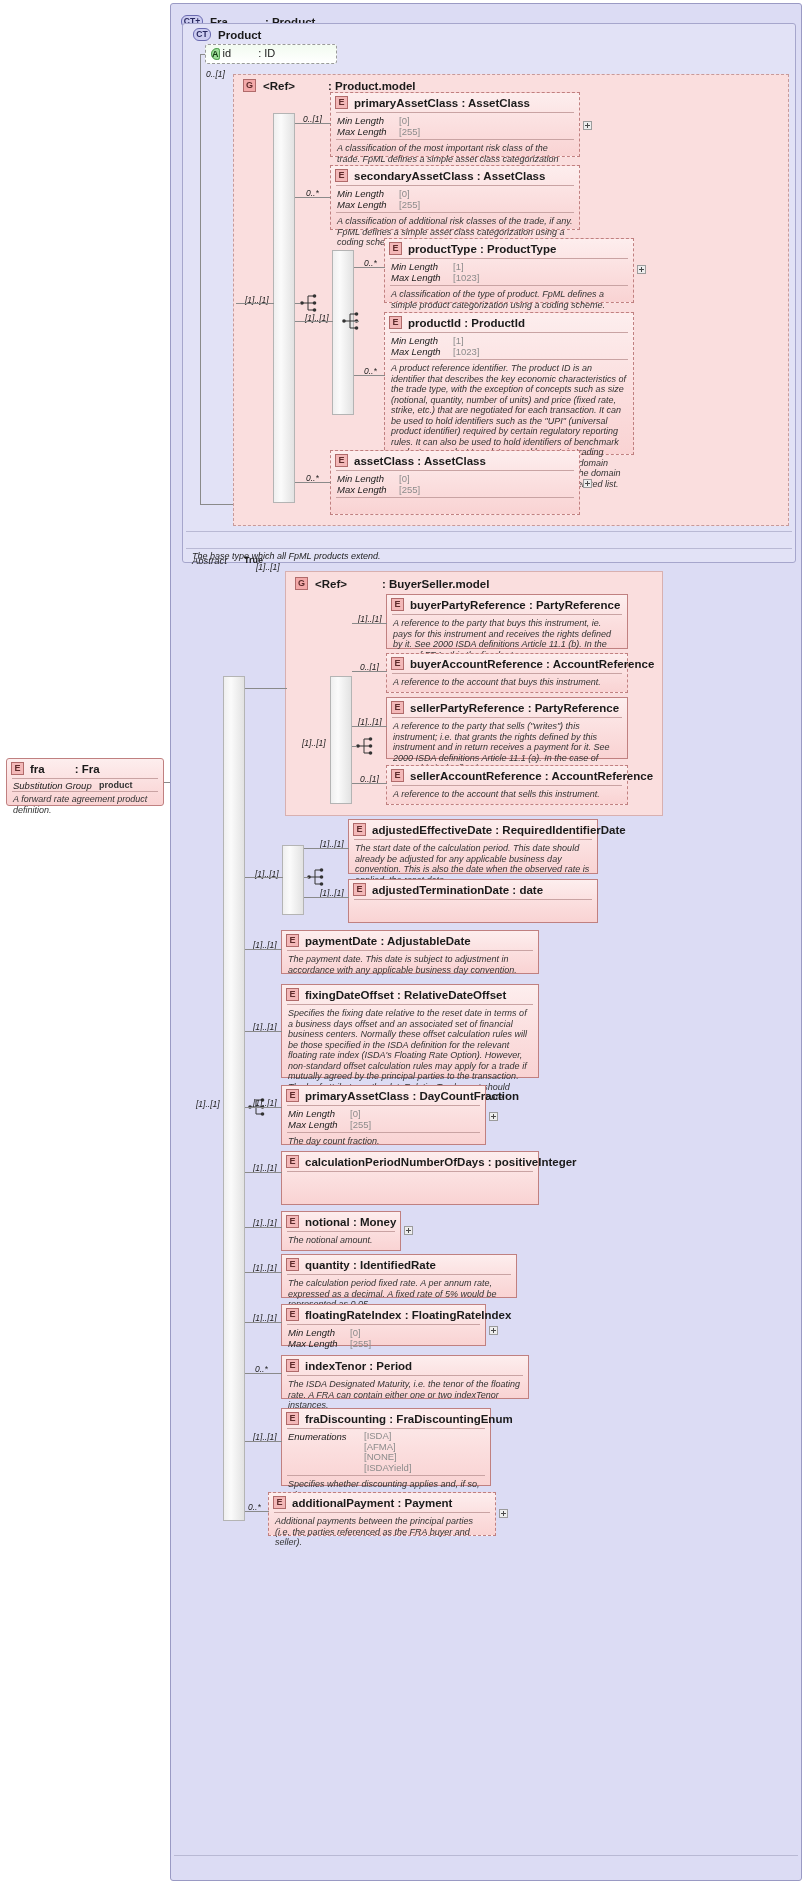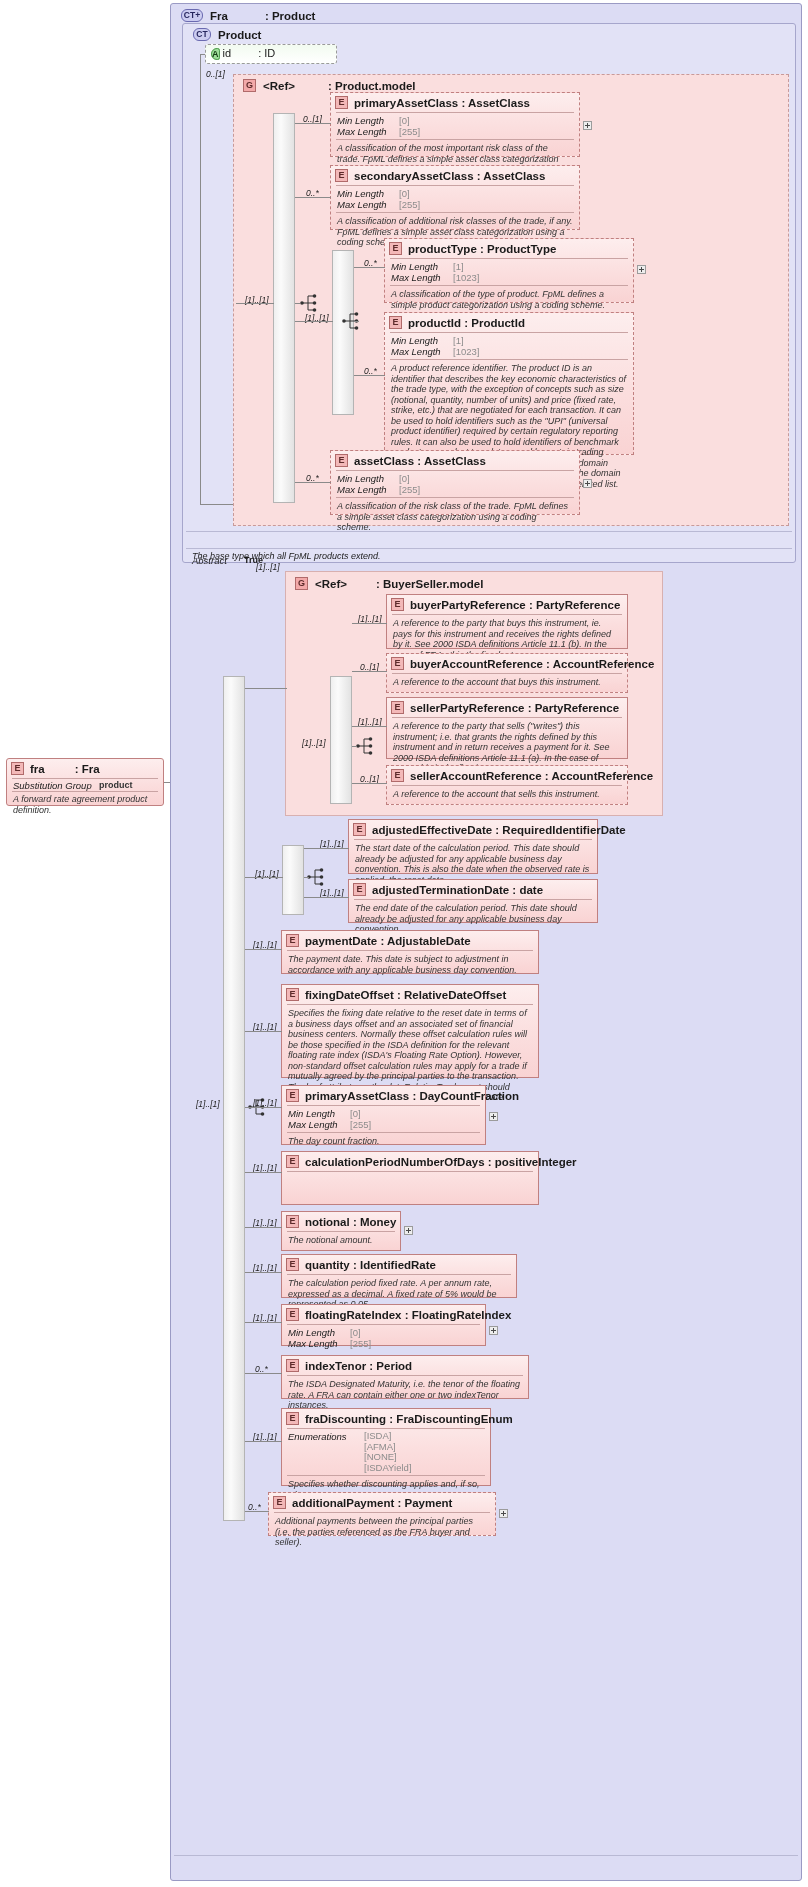--- a/index.html
+++ b/index.html
@@ -96,21 +96,21 @@
     <div class="sep"></div>
     <div class="doc" style="padding-top:2px;">A forward rate agreement product definition.</div>
   </div>
 
   <div class="ln lnh abs" style="left:164px;top:782px;width:24px;"></div>
   <div class="ln lnv abs" style="left:188px;top:305px;height:878px;"></div>
   <div class="ln lnh abs" style="left:188px;top:305px;width:36px;"></div>
   <div class="ln lnh abs" style="left:188px;top:1183px;width:36px;"></div>
 
   <div class="abs ctbox" style="left:170px;top:3px;width:632px;height:1878px;"></div>
-  <div class="abs boxhdr" style="left:176px;top:6px;">
+  <div class="abs boxhdr" style="left:176px;top:12px;">
     <span class="ico ct">CT+</span>
     <span class="bt">Fra</span>
     <span class="bt2" style="margin-left:30px;">: Product</span>
   </div>
 
   <div class="abs ctbox-inner" style="left:182px;top:23px;width:614px;height:540px;"></div>
   <div class="abs boxhdr" style="left:188px;top:25px;">
     <span class="ico ct" style="width:18px;">CT</span>
     <span class="bt">Product</span>
   </div>
@@ -271,21 +271,20 @@
       <div class="row">
           <span class="fname">Min Length</span>
           <span class="fval">[0]</span>
         </div>
       <div class="row">
           <span class="fname">Max Length</span>
           <span class="fval">[255]</span>
         </div>
     </div>
     <div class="sep"></div>
-    <div class="doc">A classification of the risk class of the trade. FpML defines a simple asset class categorization using a coding scheme.</div>
   </div>
   <div class="card" style="left:306px;top:473px;">0..*</div>
   <div class="ln lnh abs" style="left:295px;top:482px;width:36px;"></div>
   <div class="plus" style="left:583px;top:479px;"></div>
 
   <div class="abs hairline" style="left:186px;top:531px;width:606px;"></div>
   <div class="abs footrow" style="left:186px;top:554px;width:300px;">
     <span class="fk">Abstract</span>
     <span class="fv">True</span>
   </div>
@@ -306,21 +305,21 @@
       <circle cx="15.5" cy="18" r="1.8" fill="#333"></circle>
     </svg>
   </div>
   <div class="card" style="left:196px;top:1099px;">[1]..[1]</div>
   <div class="ln lnh abs" style="left:245px;top:1107px;width:5px;"></div>
 
   <div class="abs groupbox solid" style="left:285px;top:571px;width:378px;height:245px;"></div>
   <div class="abs boxhdr" style="left:290px;top:574px;">
     <span class="ico g">G</span>
     <span class="bt">&lt;Ref&gt;</span>
-    <span class="bt2" style="margin-left:22px;">: BuyerSeller.model</span>
+    <span class="bt2" style="margin-left:28px;">: BuyerSeller.model</span>
   </div>
   <div class="card" style="left:256px;top:562px;">[1]..[1]</div>
   <div class="ln lnh abs" style="left:245px;top:688px;width:42px;"></div>
 
   <div class="abs seqbar" style="left:330px;top:676px;width:22px;height:128px;"></div>
   <div class="abs" style="left:355px;top:735px;">
     <svg width="22" height="22" viewBox="0 0 22 22">
       <circle cx="3" cy="11" r="1.8" fill="#333"></circle>
       <line x1="4" y1="11" x2="9" y2="11" stroke="#333" stroke-width="1"></line>
       <line x1="9" y1="4" x2="9" y2="18" stroke="#333" stroke-width="1"></line>
@@ -407,21 +406,20 @@
   </div>
   <div class="card" style="left:320px;top:839px;">[1]..[1]</div>
   <div class="ln lnh abs" style="left:304px;top:848px;width:45px;"></div>
 
   <div class="abs elembox" style="left:348px;top:879px;width:250px;height:44px;">
     <div class="hdr">
         <span class="ico">E</span>
       <span class="title">adjustedTerminationDate : date</span>
       </div>
     <div class="sep"></div>
-    <div class="doc">The end date of the calculation period. This date should already be adjusted for any applicable business day convention.</div>
   </div>
   <div class="card" style="left:320px;top:888px;">[1]..[1]</div>
   <div class="ln lnh abs" style="left:304px;top:897px;width:45px;"></div>
 
   <div class="abs elembox" style="left:281px;top:930px;width:258px;height:44px;">
     <div class="hdr">
         <span class="ico">E</span>
       <span class="title">paymentDate : AdjustableDate</span>
       </div>
     <div class="sep"></div>

